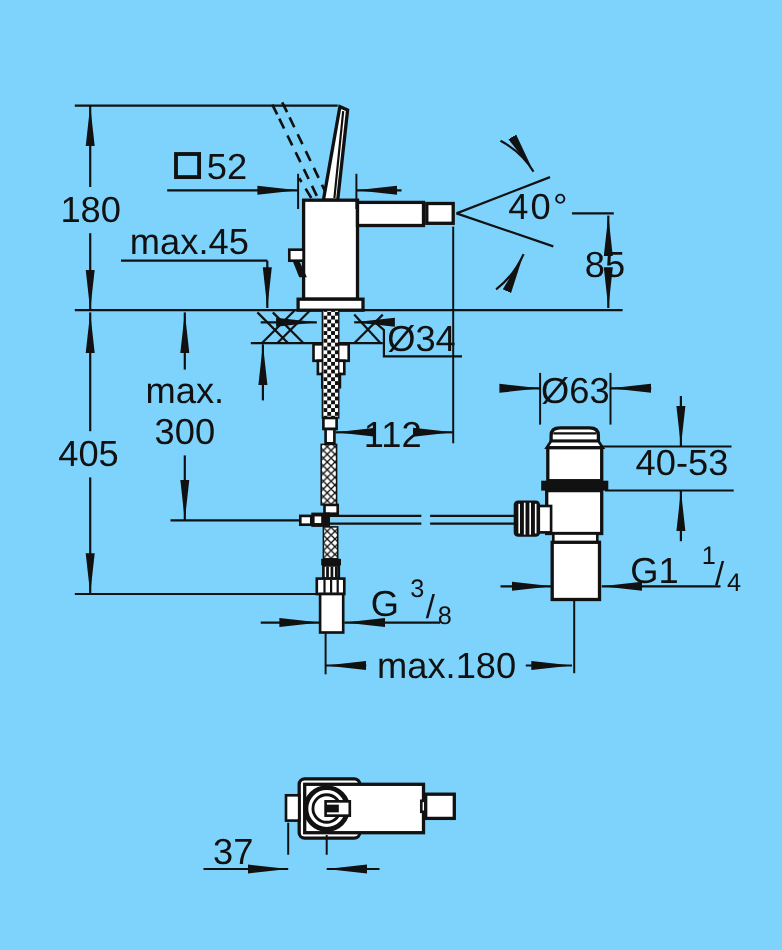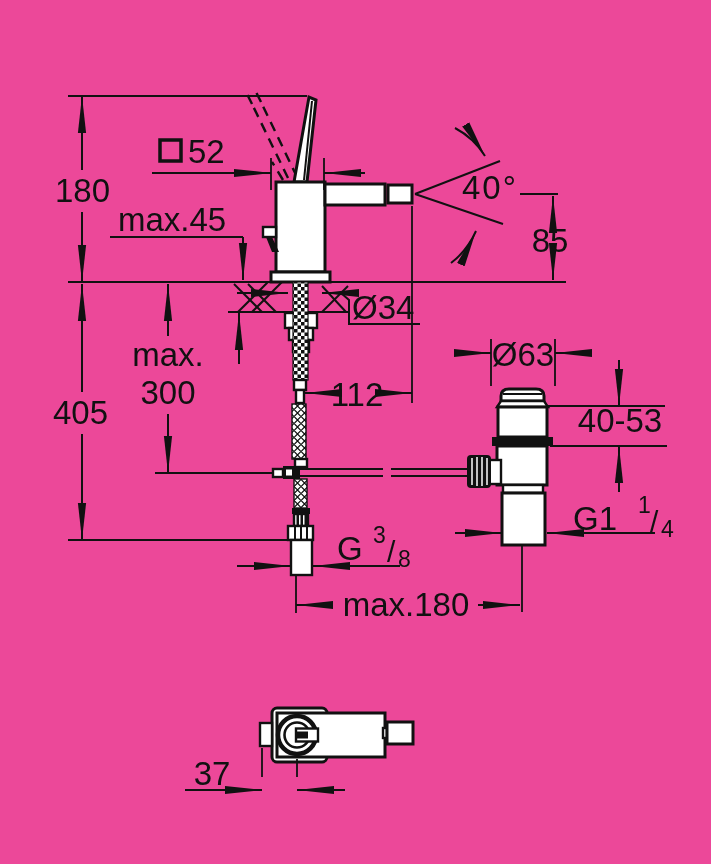--- a/index.html
+++ b/index.html
@@ -1,16 +1,16 @@
 <!DOCTYPE html>
 <html><head>
 <meta charset="utf-8">
 <style>
   html,body{margin:0;padding:0;background:#ffffff;}
-  .stage{width:711px;height:864px;background:#ec4899;position:relative;overflow:hidden;}
+  .stage{width:711px;height:864px;background:#7dd3fc;position:relative;overflow:hidden;}
   svg{display:block;}
   text{font-family:"Liberation Sans","DejaVu Sans",sans-serif;fill:#111;}
   .dim-txt{font-size:33px;}
   .dim-sup{font-size:23px;}
   .dim-slash{font-size:30px;}
   .obj{fill:#ffffff;stroke:#111;stroke-width:3;}
   .obj2{fill:#ffffff;stroke:#111;stroke-width:2.4;}
   .thin{stroke:#111;stroke-width:1.8;fill:none;}
   .dline{stroke:#111;stroke-width:2;fill:none;}
   .dark{fill:#111;stroke:none;}

